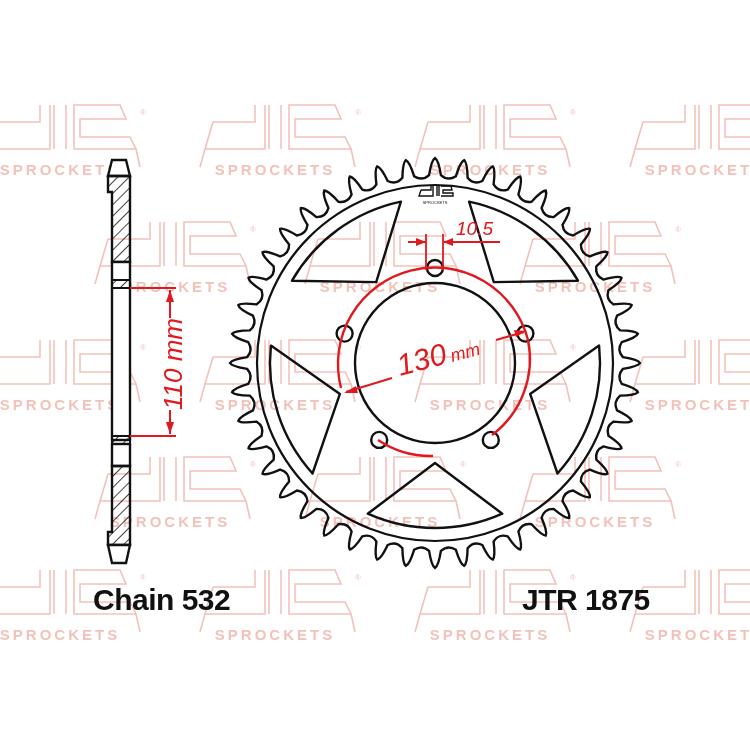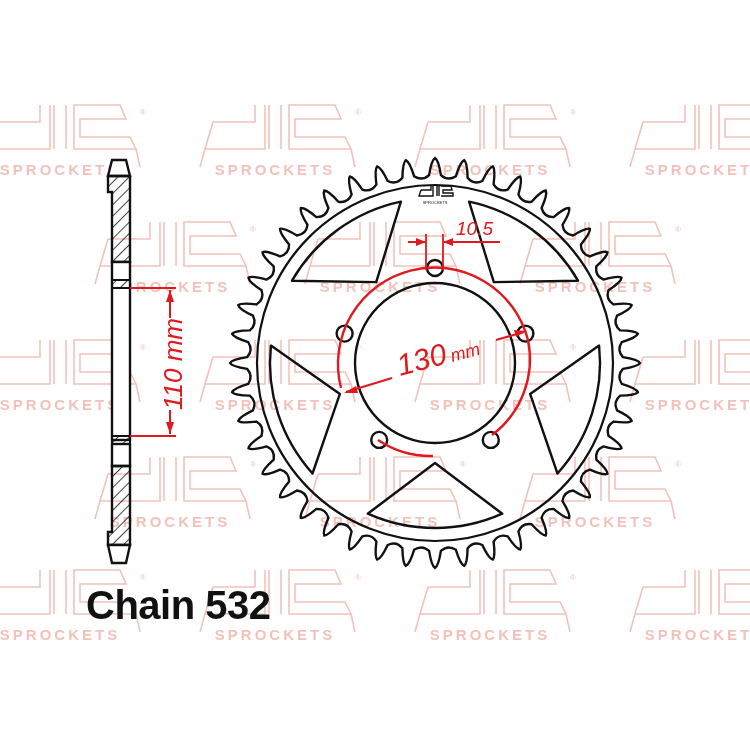--- a/index.html
+++ b/index.html
@@ -1,20 +1,20 @@
 <!DOCTYPE html>
 <html><head>
   <meta charset="utf-8">
   <style>
     html, body { margin: 0; padding: 0; background: #ffffff; }
     body { width: 750px; height: 750px; position: relative; overflow: hidden;
            font-family: "Liberation Sans", sans-serif; }
     #stage { position: absolute; left: 0; top: 0; width: 750px; height: 750px; }
     .label-text { position: absolute; font-family: "Liberation Sans", sans-serif;
-                  font-weight: bold; color: #111111; font-size: 40px; letter-spacing: -0.5px; }
+                  font-weight: bold; color: #111111; font-size: 30px; letter-spacing: -0.5px; margin-left: 7px; }
     #chain-label { left: 86px; top: 583px; }
     #part-label { left: 515px; top: 583px; }
   </style>
 </head>
 <body>
 
 <div id="stage">
   <svg id="svg" width="750" height="750" viewBox="0 0 750 750" xmlns="http://www.w3.org/2000/svg">
     <defs>
       <pattern id="hatch" width="8" height="8" patternUnits="userSpaceOnUse" patternTransform="rotate(45)">
@@ -156,13 +156,14 @@
       <line x1="444" y1="242" x2="500" y2="242" stroke-width="2"></line>
       <line x1="426" y1="234" x2="426" y2="270" stroke-width="1.8"></line>
       <line x1="443" y1="234" x2="443" y2="270" stroke-width="1.8"></line>
       <path d="M426,242 L416,238 L416,246 Z" stroke="none"></path>
       <path d="M443,242 L453,238 L453,246 Z" stroke="none"></path>
       <text id="bolt-text" x="456" y="235" font-family="Liberation Sans, sans-serif" font-style="italic" font-size="19" stroke="none">10.5</text>
     </g>
   </svg>
 
   <div id="chain-label" class="label-text">Chain 532</div>
+  <div id="part-label" class="label-text">JTR 1875</div>
 </div>
 
 </body></html>

